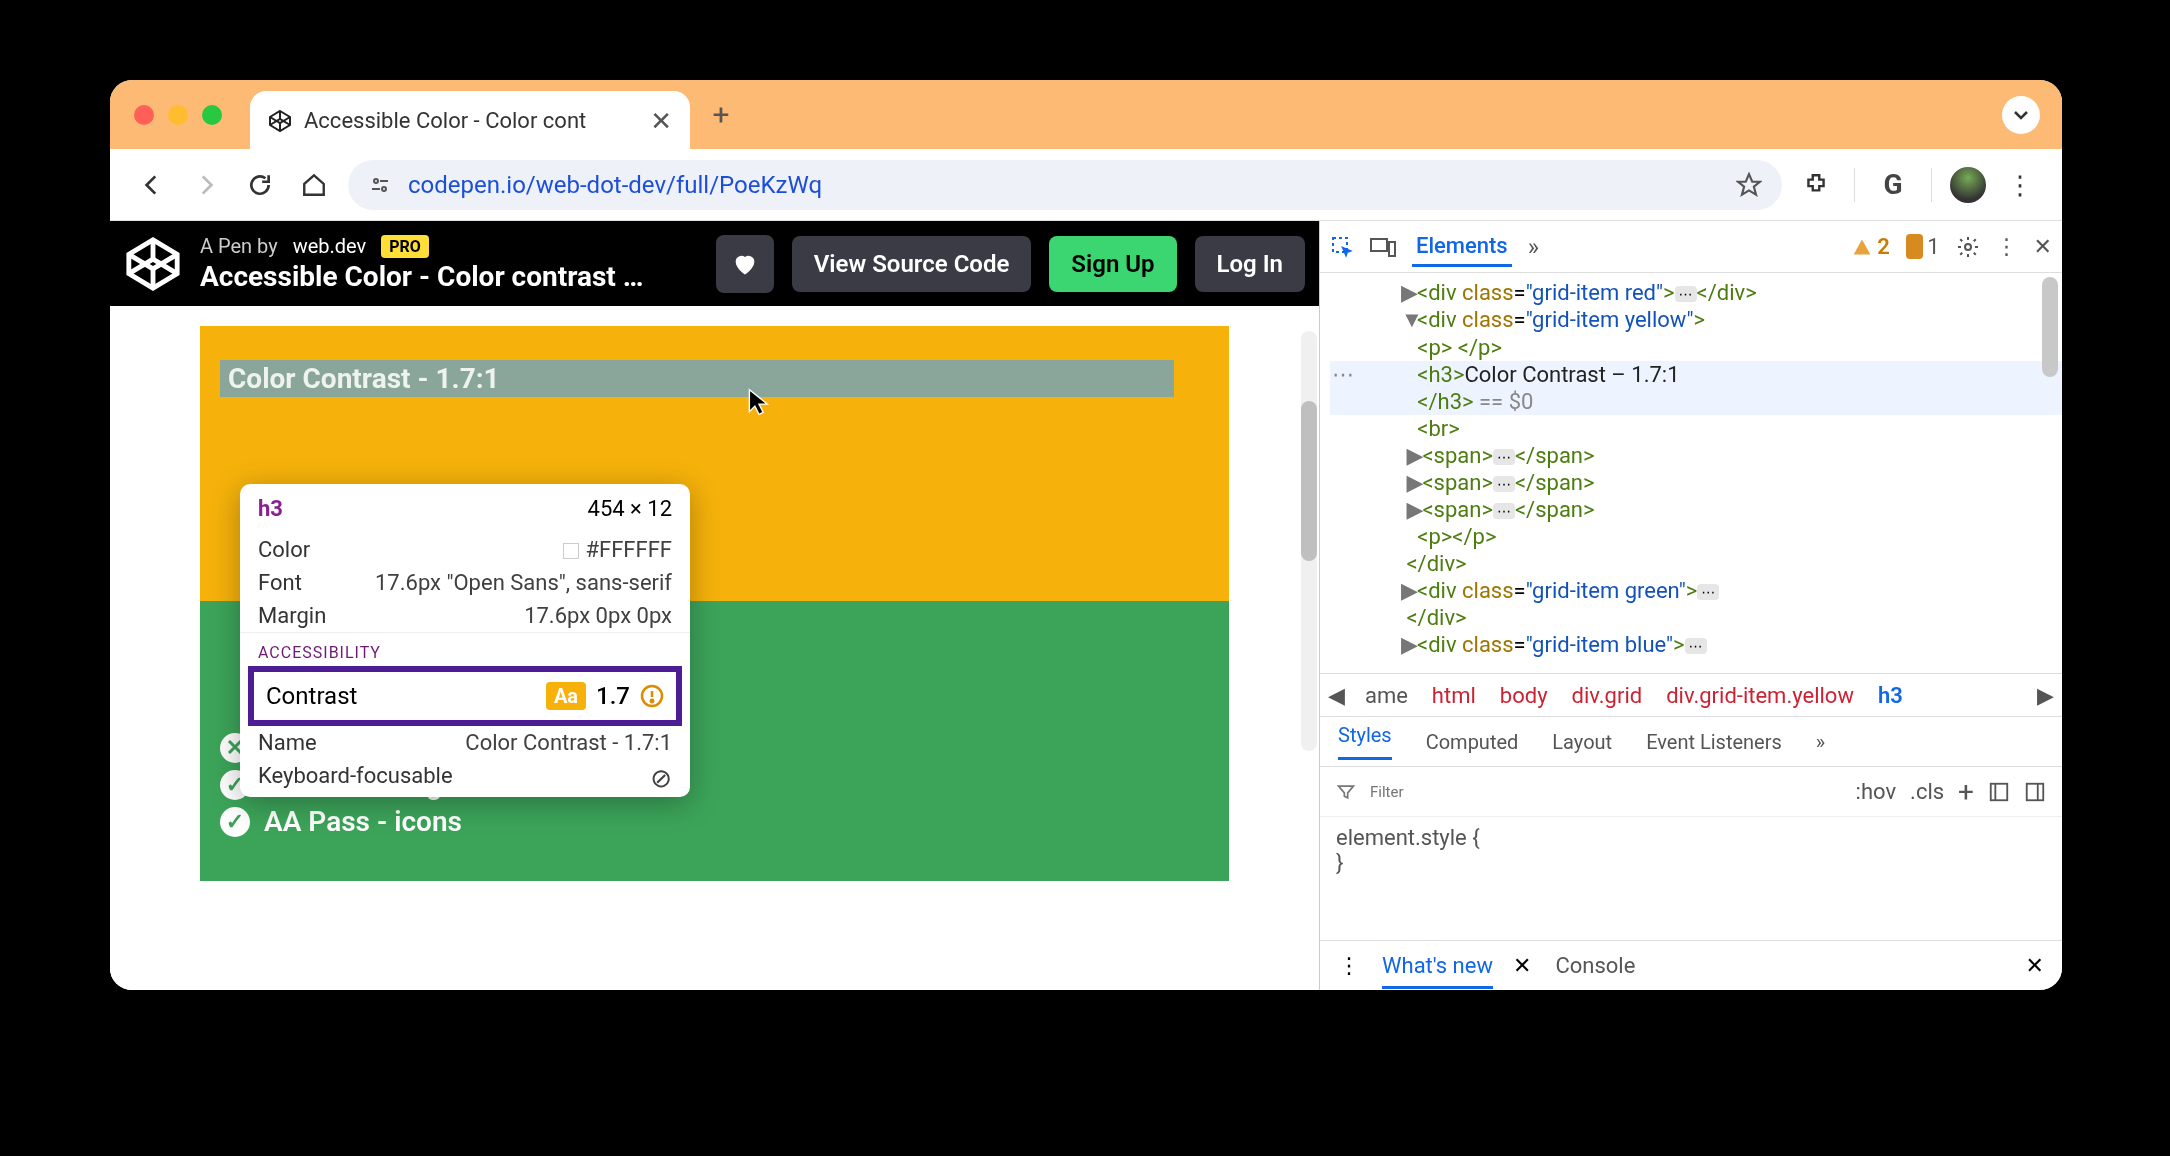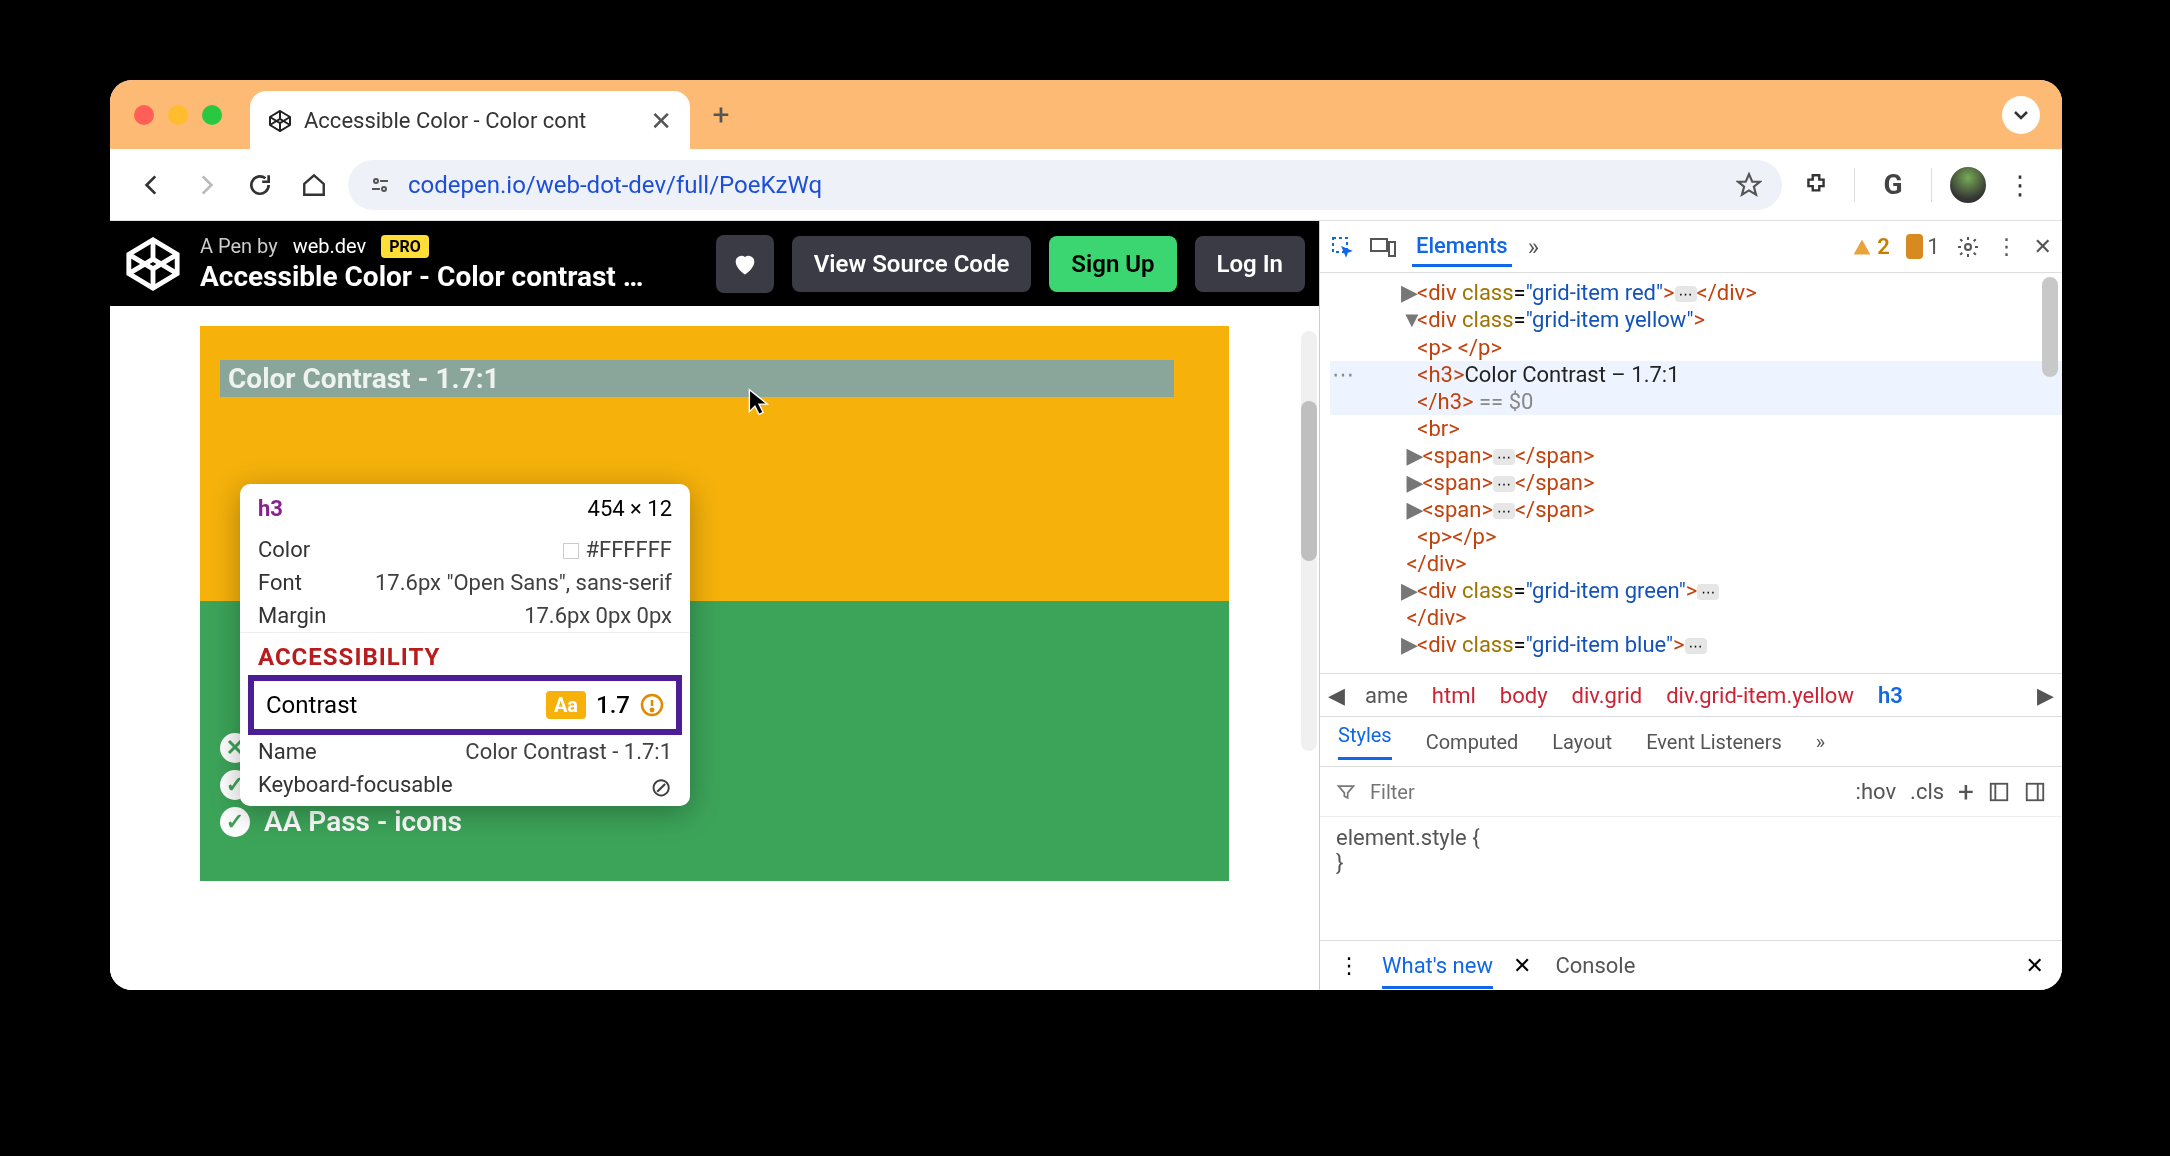--- a/index.html
+++ b/index.html
@@ -51,21 +51,21 @@
   .circ{width:30px;height:30px;border-radius:50%;background:#fff;color:#3ca459;display:flex;align-items:center;justify-content:center;font-weight:900;font-size:22px}
   .circ.x{color:#3ca459}
   .green-block .hidden-top{height:98px}
   
   .tooltip{position:absolute;left:130px;top:178px;width:450px;background:#fff;border-radius:10px;box-shadow:0 6px 30px rgba(0,0,0,.3);font-family:-apple-system,sans-serif;font-size:22px;z-index:5;overflow:hidden}
   .tooltip .sect{padding:12px 18px}
   .tooltip .hr{height:1px;background:#eee}
   .tooltip .tag{color:#8a2190;font-weight:700}
   .tooltip .kv{display:flex;justify-content:space-between;padding:4px 18px;font-size:22px;color:#333}
   .tooltip .kv .v{color:#404040}
-  .a11y-label{padding:10px 18px 0 18px;color:#b91c1c;font-size:24px;letter-spacing:1px;font-weight:700}
+  .a11y-label{padding:10px 18px 0 18px;color:#701a75;font-size:16px;letter-spacing:1px;font-weight:400}
   .contrast-row{border:6px solid #4c1d95;margin:4px 8px 0 8px;padding:10px 12px;display:flex;align-items:center;font-size:24px}
   .contrast-row .lab{flex:1}
   .aa-badge{background:#f6b20b;color:#fff;font-weight:700;border-radius:4px;padding:2px 8px;margin-right:10px;font-size:20px}
   .warn-ico{color:#e08a00;font-size:24px;margin-left:10px}
   .ban{color:#aaa;font-size:26px}
   
   .pg-scroll{position:absolute;right:2px;top:110px;width:16px;height:420px;background:#f0f0f0;border-radius:8px}
   .pg-thumb{position:absolute;right:2px;top:180px;width:16px;height:160px;background:#bfbfbf;border-radius:8px}
   
   .dt-top{height:52px;display:flex;align-items:center;border-bottom:1px solid #ddd;padding:0 10px;gap:16px;font-size:22px;}
@@ -73,35 +73,35 @@
   .dt-ico.active{color:#1067e8}
   .dt-tab{color:#555;padding:6px 4px}
   .dt-tab.active{color:#1067e8;border-bottom:3px solid #1067e8;font-weight:500}
   .dt-chev{font-size:24px;color:#555}
   .dt-spacer{flex:1}
   .dt-warn{color:#c77d00;font-weight:600}
   .dt-info{background:#c77d00;color:#fff;border-radius:4px;padding:0 6px;margin-right:4px}
   .dt-gear{font-size:22px;color:#555}
   .dom{font-family:Menlo,Consolas,monospace;font-size:22px;padding:6px 0 6px 10px;overflow:hidden;flex:0 0 400px}
   .dom .line{white-space:pre;padding:1px 0}
-  .dom .t{color:#c2410c}.dom .a{color:#a07400}.dom .s{color:#1352b8}.dom .tx{color:#222}.dom .c{color:#888}
+  .dom .t{color:#4d7c0f}.dom .a{color:#a07400}.dom .s{color:#1352b8}.dom .tx{color:#222}.dom .c{color:#888}
   .dom .hl{background:#eef4ff}
   .dom .arrow{color:#777;display:inline-block;width:16px}
   .dom .dots{display:inline-block;background:#e6e6e6;border-radius:4px;font-size:14px;padding:0 4px;vertical-align:middle}
   .ellipsis-gutter{position:absolute;left:2px;color:#888;font-size:22px}
   .crumbs{height:44px;border-top:1px solid #ddd;border-bottom:1px solid #ddd;display:flex;align-items:center;padding:0 8px;gap:20px;font-size:22px;font-family:Menlo,monospace}
   .crumbs .cbtn{color:#555}
   .crumbs .c-item{color:#555}
   .crumbs .c-item.red{color:#c23}
   .crumbs .c-item.active{color:#1067e8;font-weight:600}
   .styles-tabs{height:50px;display:flex;align-items:center;gap:34px;padding:0 18px;font-size:20px;border-bottom:1px solid #ddd}
   .styles-tabs .st{color:#555}
   .styles-tabs .st.active{color:#1067e8;border-bottom:3px solid #1067e8;padding-bottom:10px}
   .styles-filter{height:50px;display:flex;align-items:center;gap:14px;padding:0 16px;border-bottom:1px solid #eee;font-size:22px;color:#555}
-  .styles-filter input{border:none;outline:none;font-size:20px;flex:1;color:#6d28d9;background:transparent}
+  .styles-filter input{border:none;outline:none;font-size:15px;flex:1;color:#6d28d9;background:transparent}
   .styles-code{font-family:Menlo,monospace;font-size:22px;color:#555;padding:8px 16px}
   .drawer{height:50px;border-top:1px solid #ddd;display:flex;align-items:center;gap:22px;padding:0 18px;font-size:22px}
   .drawer .dtab{color:#555}
   .drawer .dtab.active{color:#1067e8;border-bottom:3px solid #1067e8;padding-bottom:8px}
   .dt-scroll{position:absolute;right:4px;top:56px;width:16px;height:100px;background:#c8c8c8;border-radius:8px}
   svg { display:block; }
 </style>
 </head>
 <body>
 

